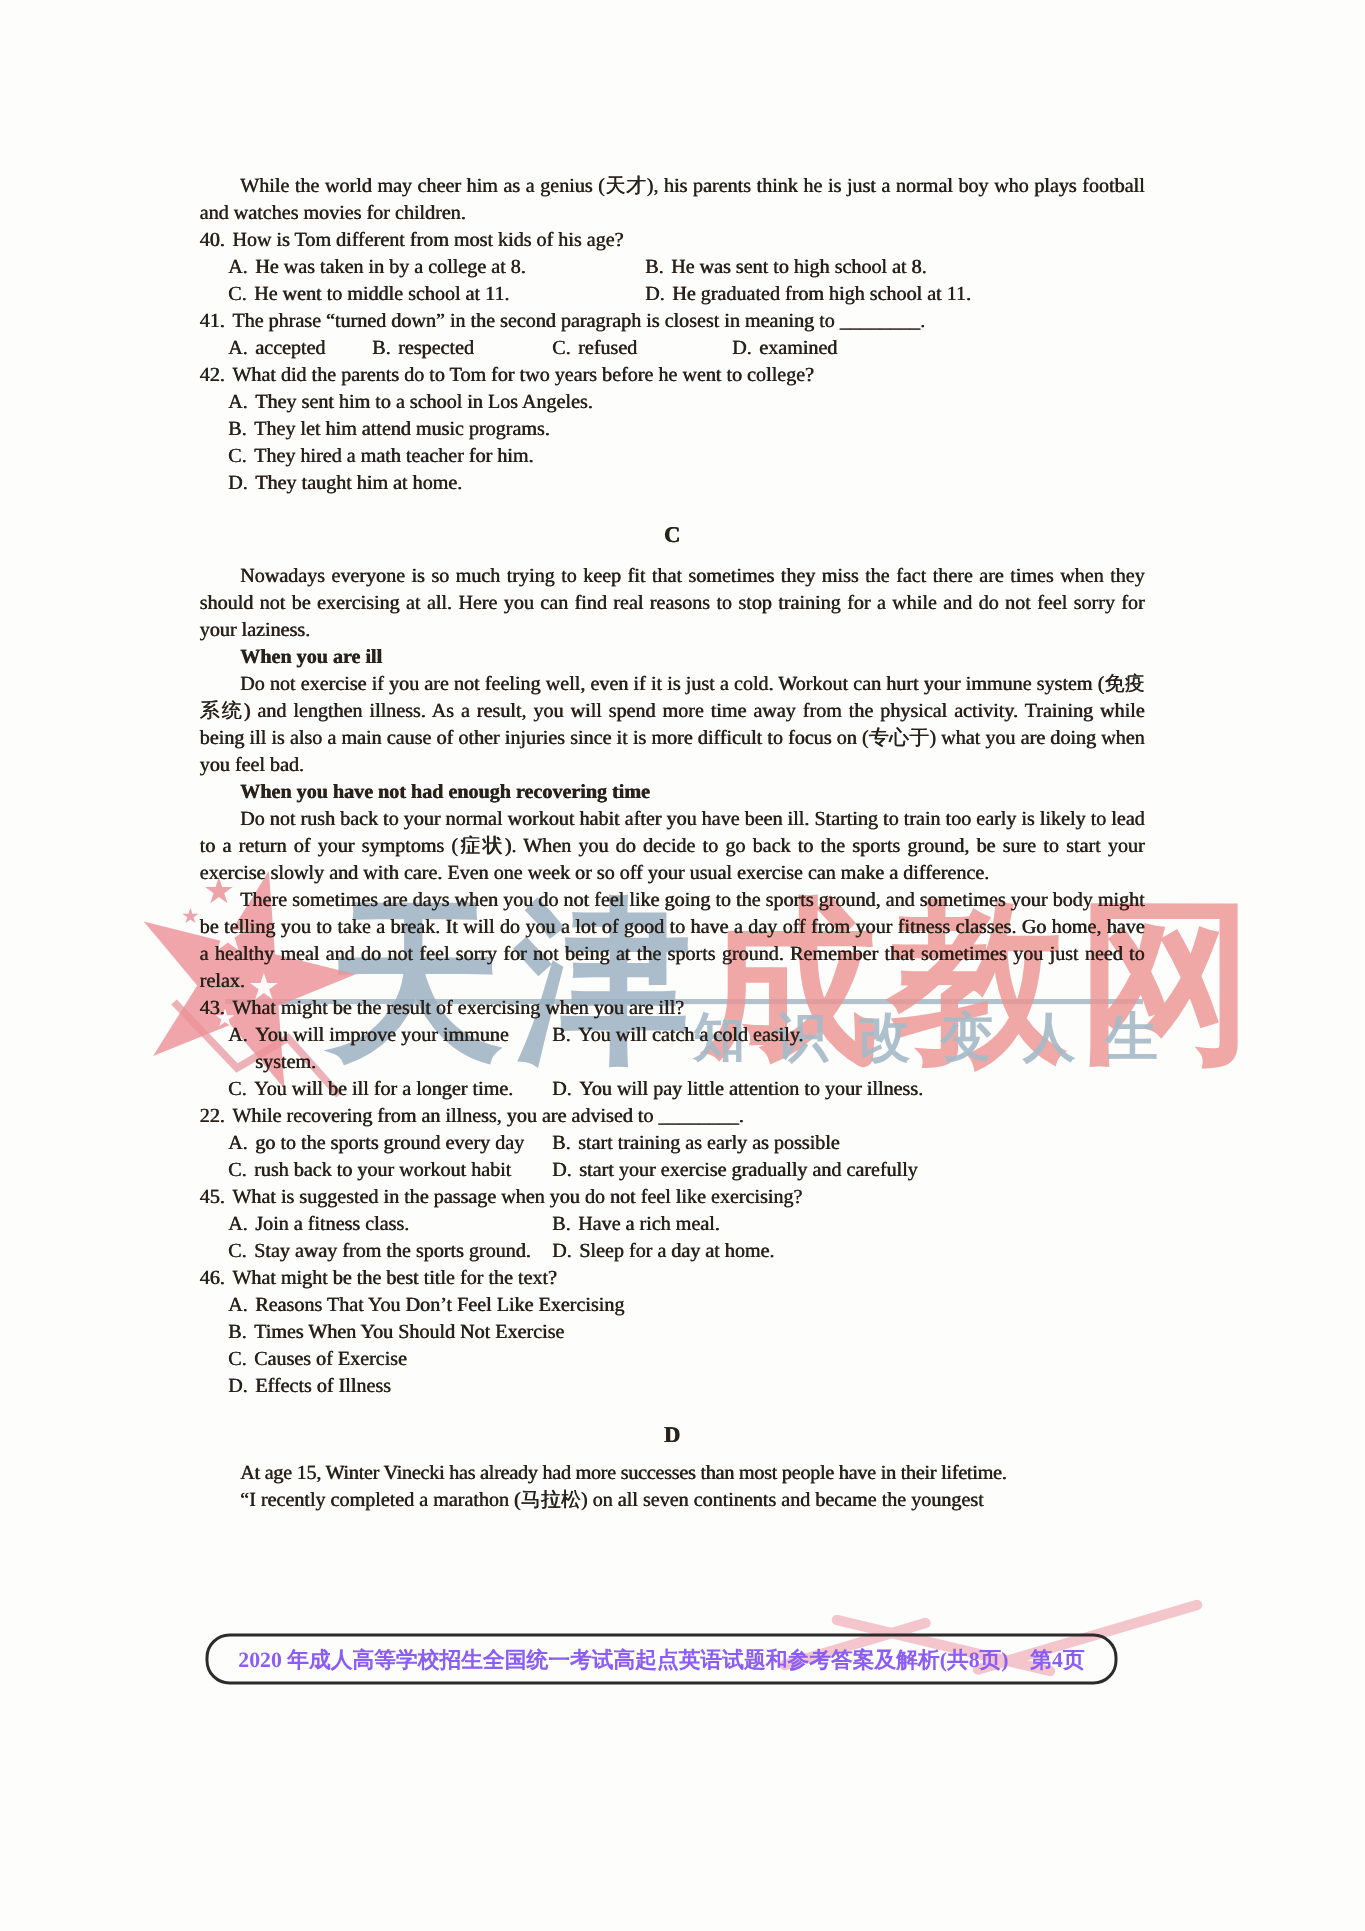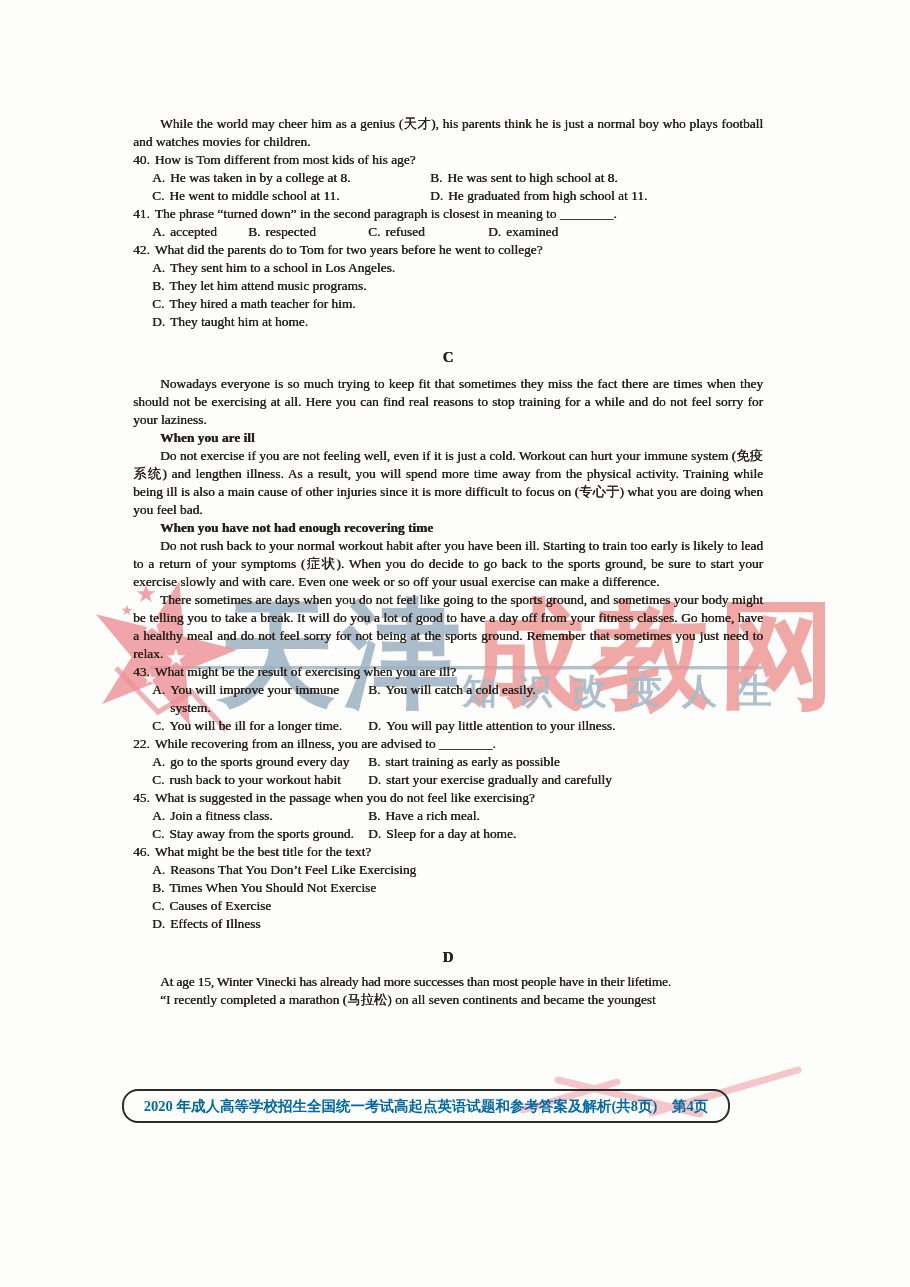--- a/index.html
+++ b/index.html
@@ -26,24 +26,24 @@
   .w41a{width:96px;}
   .w41b{width:120px;}
   .w41c{width:120px;}
   .seclabel{
     font-weight:bold;font-size:15px;line-height:20px;
     text-align:center;margin:16px 0 8px 0;
   }
   .seclabel.d{margin:14px 0 6px 0;}
   .subhead{font-weight:bold;padding-left:27px;}
   .footer{
-    position:absolute;left:122px;top:1089px;width:604px;height:30px;z-index:2;
+    position:absolute;left:137px;top:1089px;width:604px;height:30px;z-index:2;
     border:2px solid #2b2b2b;border-radius:16px;
     display:flex;align-items:center;justify-content:center;
-    font-size:14.5px;font-weight:bold;color:#0369a1;
+    font-size:14.5px;font-weight:bold;color:#8b5cf6;
     font-family:"Liberation Serif",serif;background:transparent;
   }
 </style>
 </head>
 <body>
 
 <div class="page">
 
   <svg class="wm-layer" viewBox="0 0 910 1287" xmlns="http://www.w3.org/2000/svg">
 

